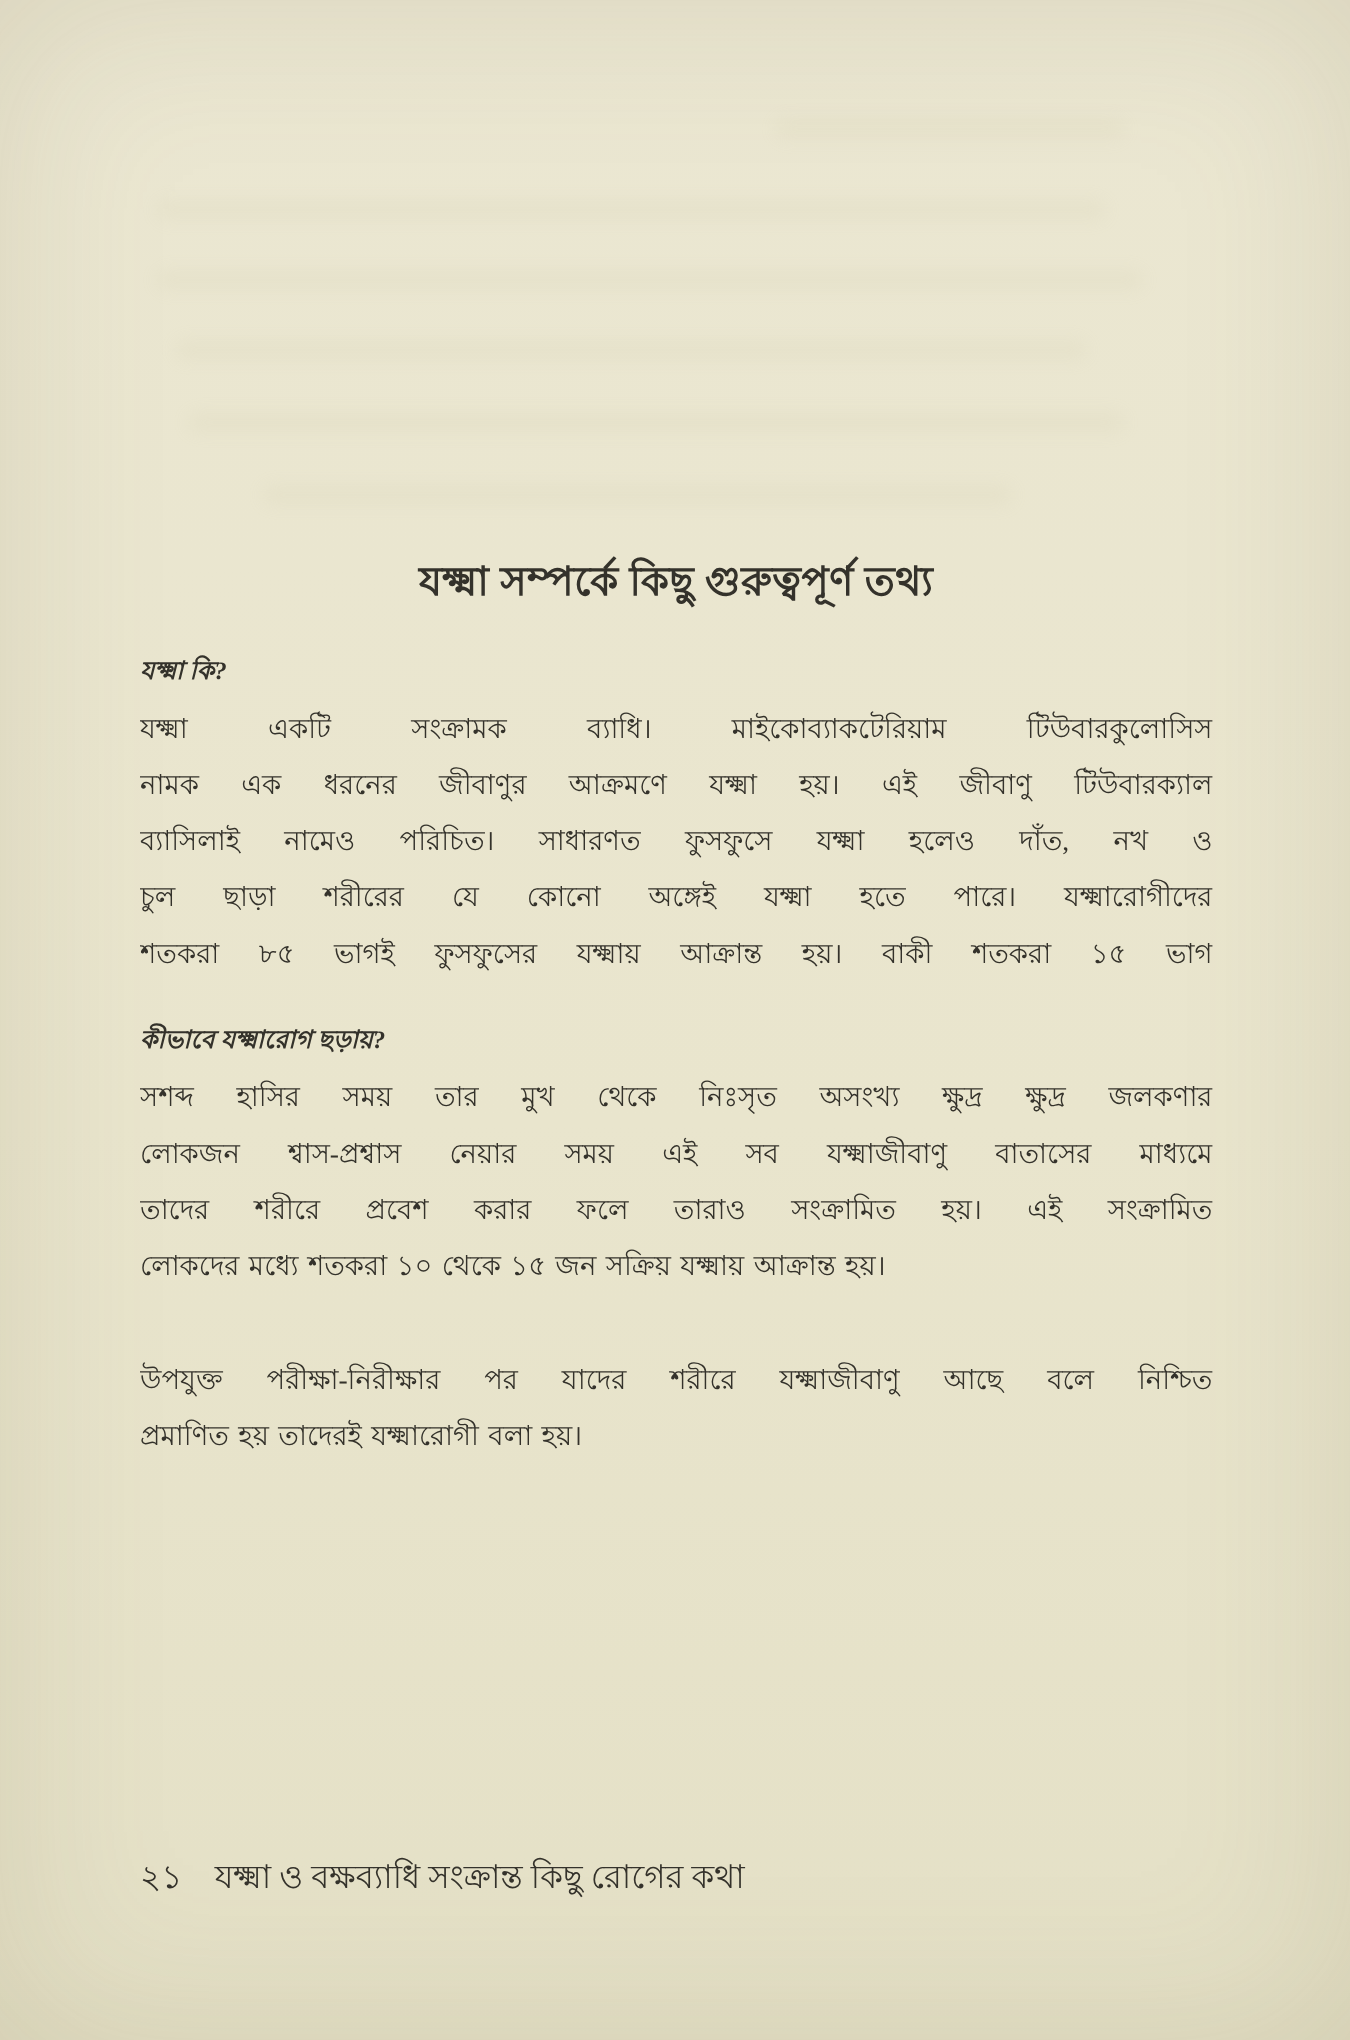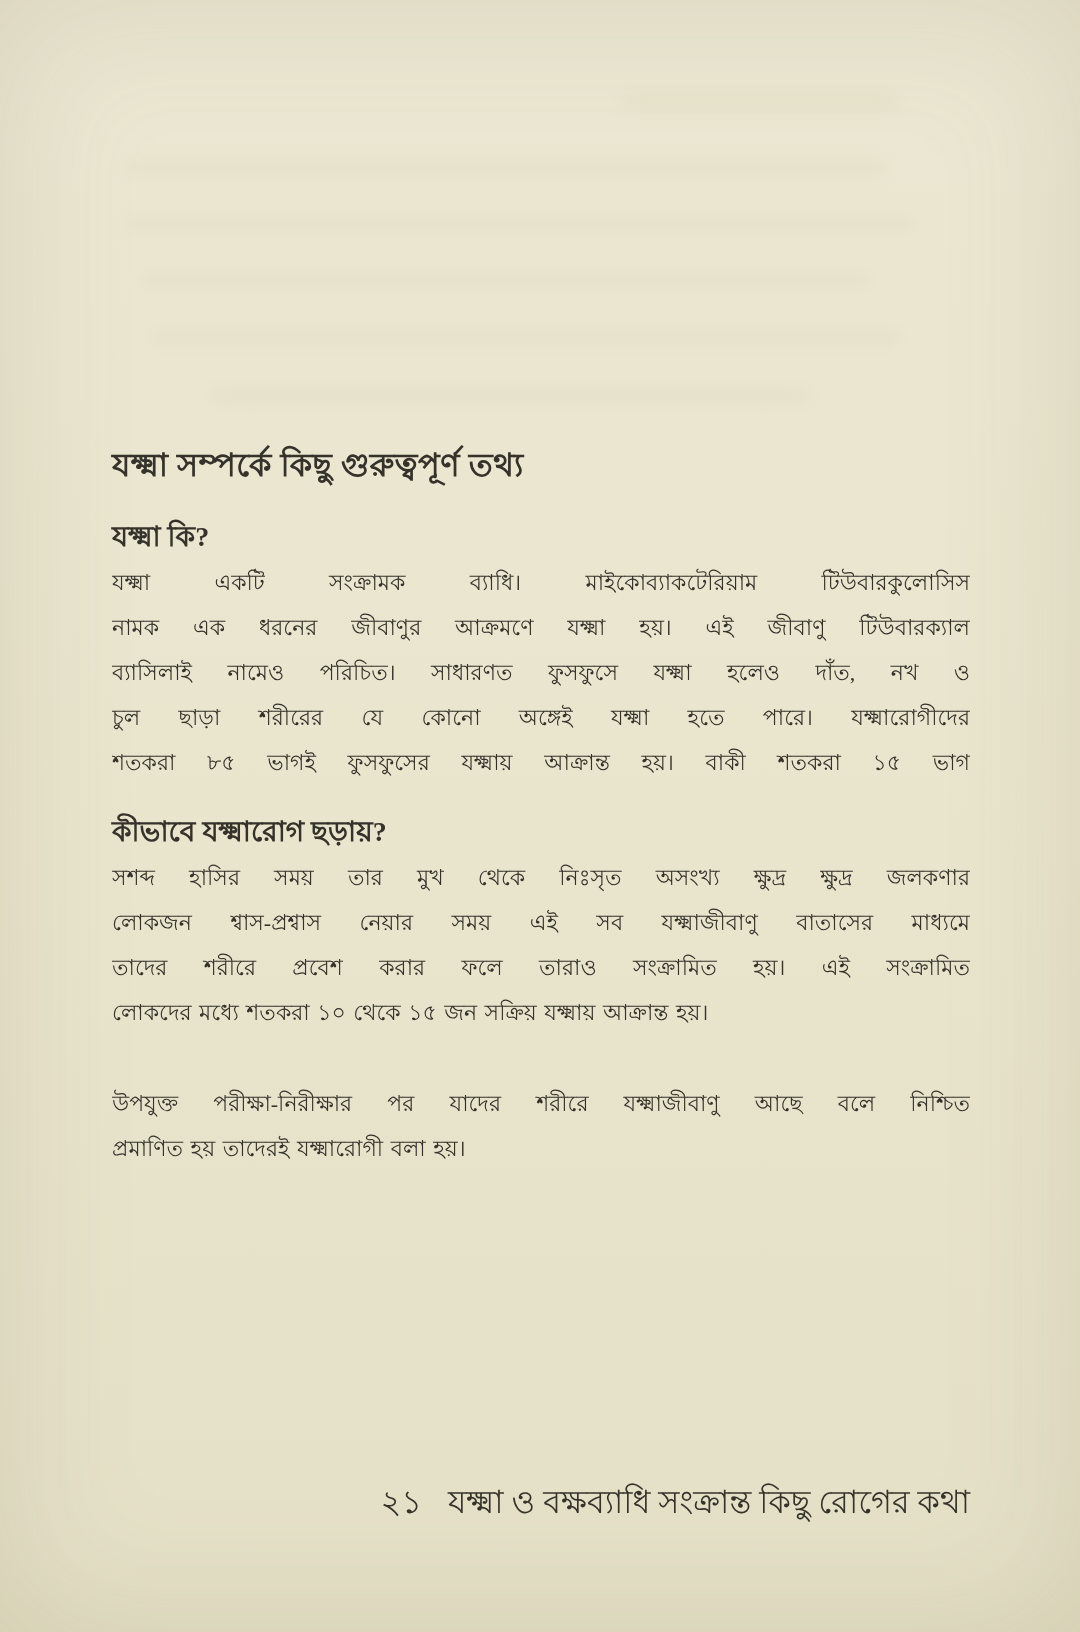--- a/index.html
+++ b/index.html
@@ -21,50 +21,50 @@
   }
   
   .ghost-line{
     position:absolute;height:16px;border-radius:9px;
     background:#c9c3a2;opacity:.13;filter:blur(7px);
   }
   .content{
     position:absolute;left:112px;top:442px;width:858px;
   }
   .doc-title{
-    text-align:left;
+    text-align:center;
     font-size:32px;font-weight:bold;
     line-height:46px;
     margin:0 0 28px 0;
     letter-spacing:.5px;
   }
   .section-heading{
-    font-size:28px;font-weight:bold;
+    font-size:20px;font-weight:bold;
     line-height:42px;
     margin:0;
+    font-style:italic;
   }
   .para{margin:2px 0 0 0;}
   .line{
     font-size:22px;
     line-height:45px;
     text-align:justify;
     text-align-last:justify;
     overflow:hidden;
     word-spacing:2px;
   }
   .line.last{
     text-align-last:left;
   }
   .gap-md{height:26px;}
   .gap-lg{height:44px;}
   .footer{
     position:absolute;left:112px;top:1482px;width:858px;
-    font-size:32px;line-height:40px;
+    font-size:26px;line-height:40px;
     white-space:nowrap;
-    text-align:right;
   }
   .footer .page-number{margin-right:26px;}
 </style>
 </head>
 <body>
 
 <div class="page">
 
   <div>
     <div class="ghost-line" style="left:620px;top:95px;width:280px;"></div>

